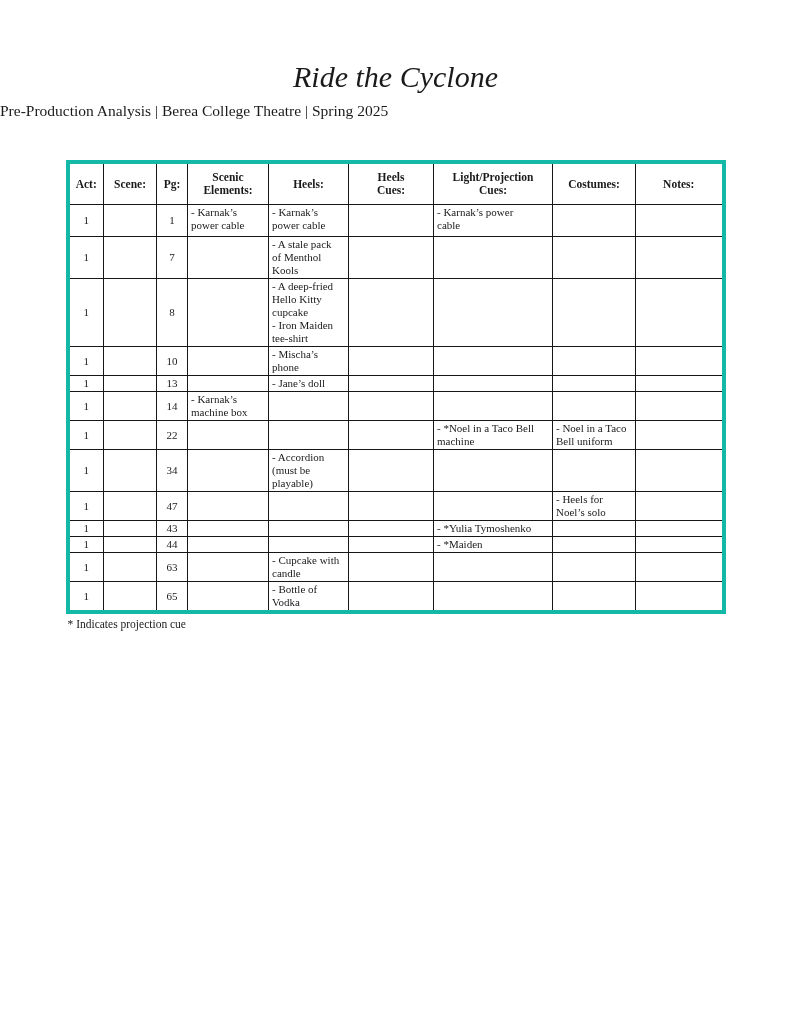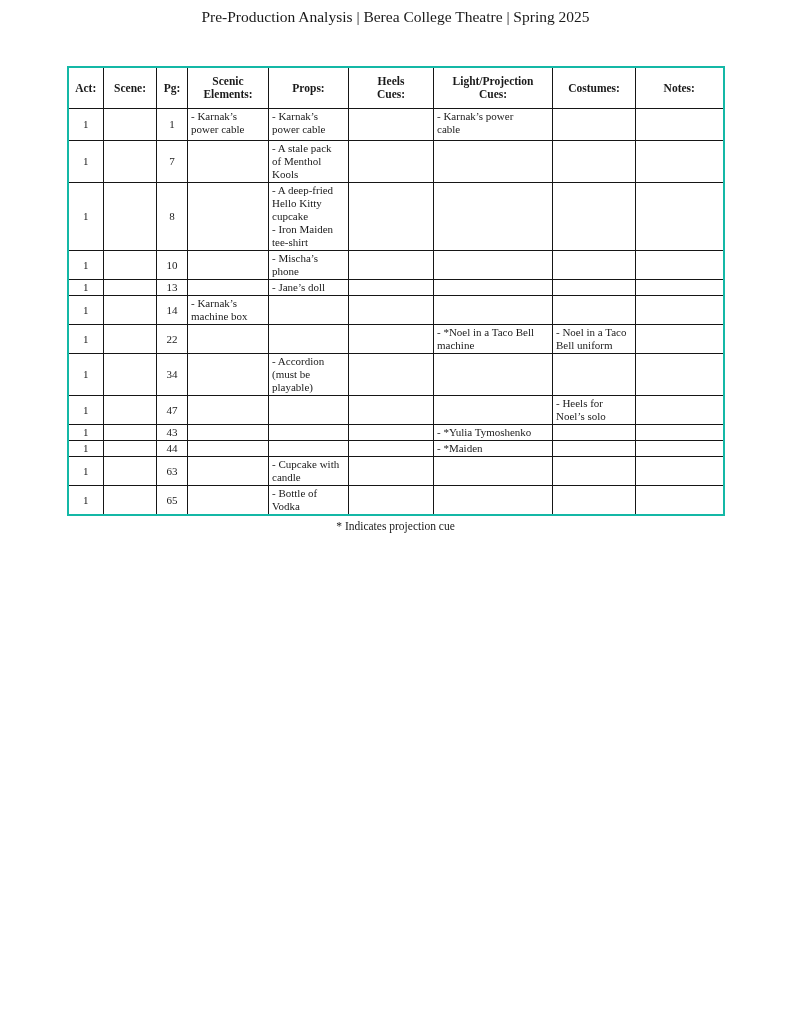--- a/index.html
+++ b/index.html
@@ -15,31 +15,31 @@
   .doc-title {
     margin-top: 60px;
     text-align: center;
     font-style: italic;
     font-size: 30px;
     line-height: 34px;
     font-weight: 500;
   }
   .doc-subtitle {
     margin-top: 7px;
-    text-align: center;
+    text-align: left;
     font-size: 15.5px;
     line-height: 19px;
   }
 
   table.analysis {
     border-collapse: collapse;
     table-layout: fixed;
     width: 656px;
     margin: 40px auto 0 auto;
-    border: 2px solid #14b8a6;
+    border: 4px solid #14b8a6;
   }
   col.w0 { width: 36px; }
   col.w1 { width: 53px; }
   col.w2 { width: 31px; }
   col.w3 { width: 81px; }
   col.w4 { width: 80px; }
   col.w5 { width: 85px; }
   col.w6 { width: 119px; }
   col.w7 { width: 83px; }
   col.w8 { width: 88px; }
@@ -60,30 +60,31 @@
     height: 38px;
     padding: 1px 2px;
   }
   td { vertical-align: top; text-align: left; }
   td.c { text-align: center; vertical-align: middle; }
   tbody tr:first-child { height: 32px; }
 
   .footnote {
     width: 656px;
     margin: 3px auto 0 auto;
-    text-align: center;
+    text-align: left;
     font-size: 11.5px;
     line-height: 14px;
   }
 </style>
 </head>
 <body>
 
 <div class="page">
 
+  <div class="doc-title">Ride the Cyclone</div>
   <div class="doc-subtitle">Pre-Production Analysis | Berea College Theatre | Spring 2025</div>
 
   <table class="analysis">
     <colgroup>
       <col class="w0">
         <col class="w1">
         <col class="w2">
         <col class="w3">
         <col class="w4">
       <col class="w5">
@@ -91,21 +92,21 @@
         <col class="w7">
         <col class="w8">
     </colgroup>
     <thead>
       <tr>
         <th>Act:</th>
         <th>Scene:</th>
         <th>Pg:</th>
         <th>Scenic
 Elements:</th>
-        <th>Props:</th>
+        <th>Heels:</th>
         <th>Heels
 Cues:</th>
         <th>Light/Projection
 Cues:</th>
         <th>Costumes:</th>
         <th>Notes:</th>
       </tr>
     </thead>
     <tbody>
   <tr>

